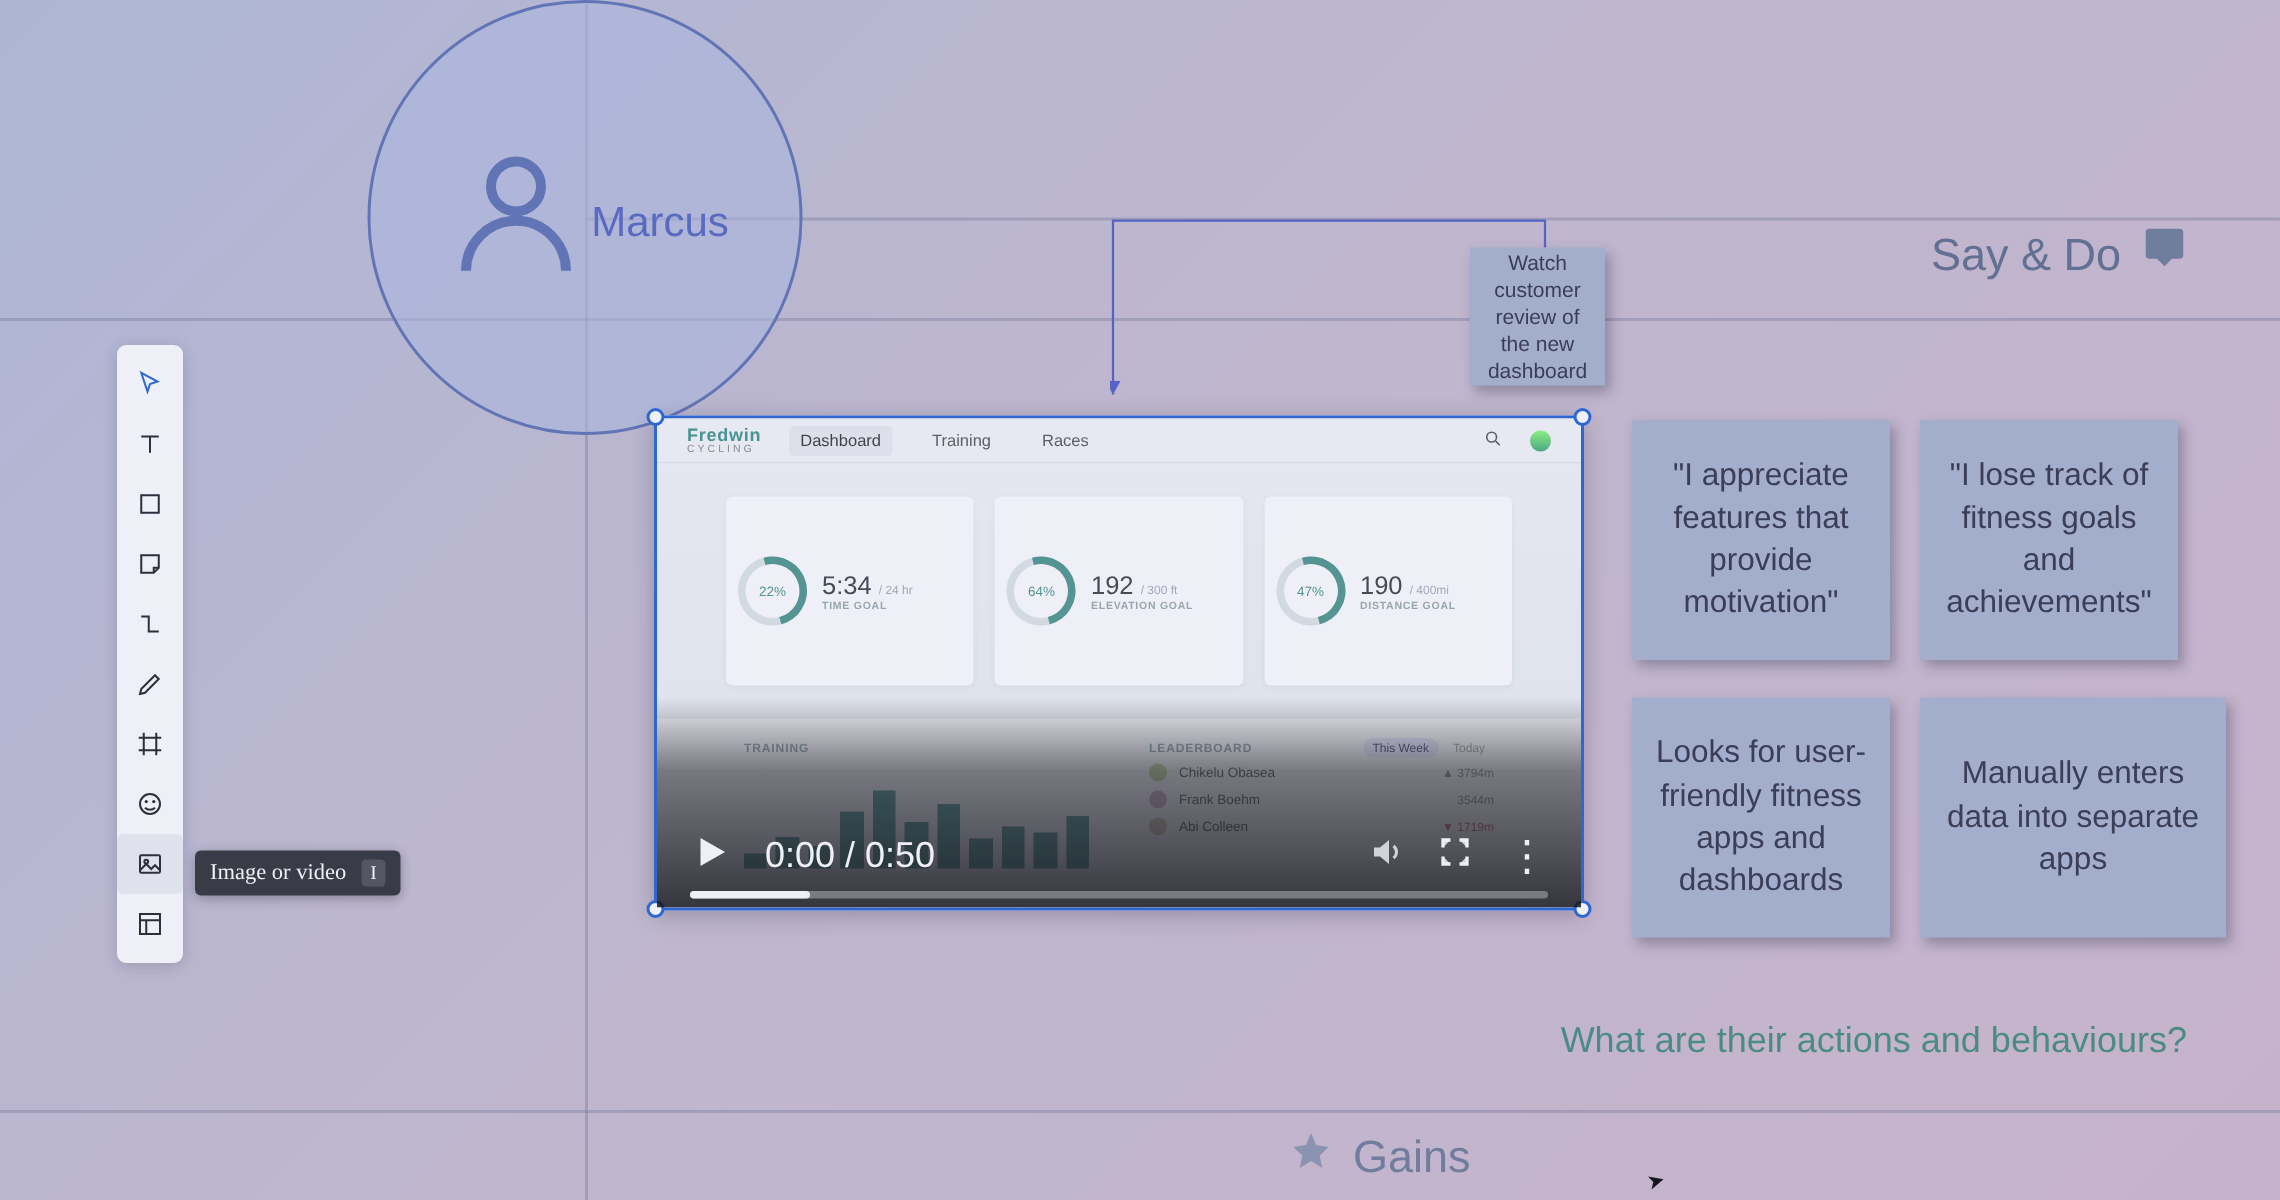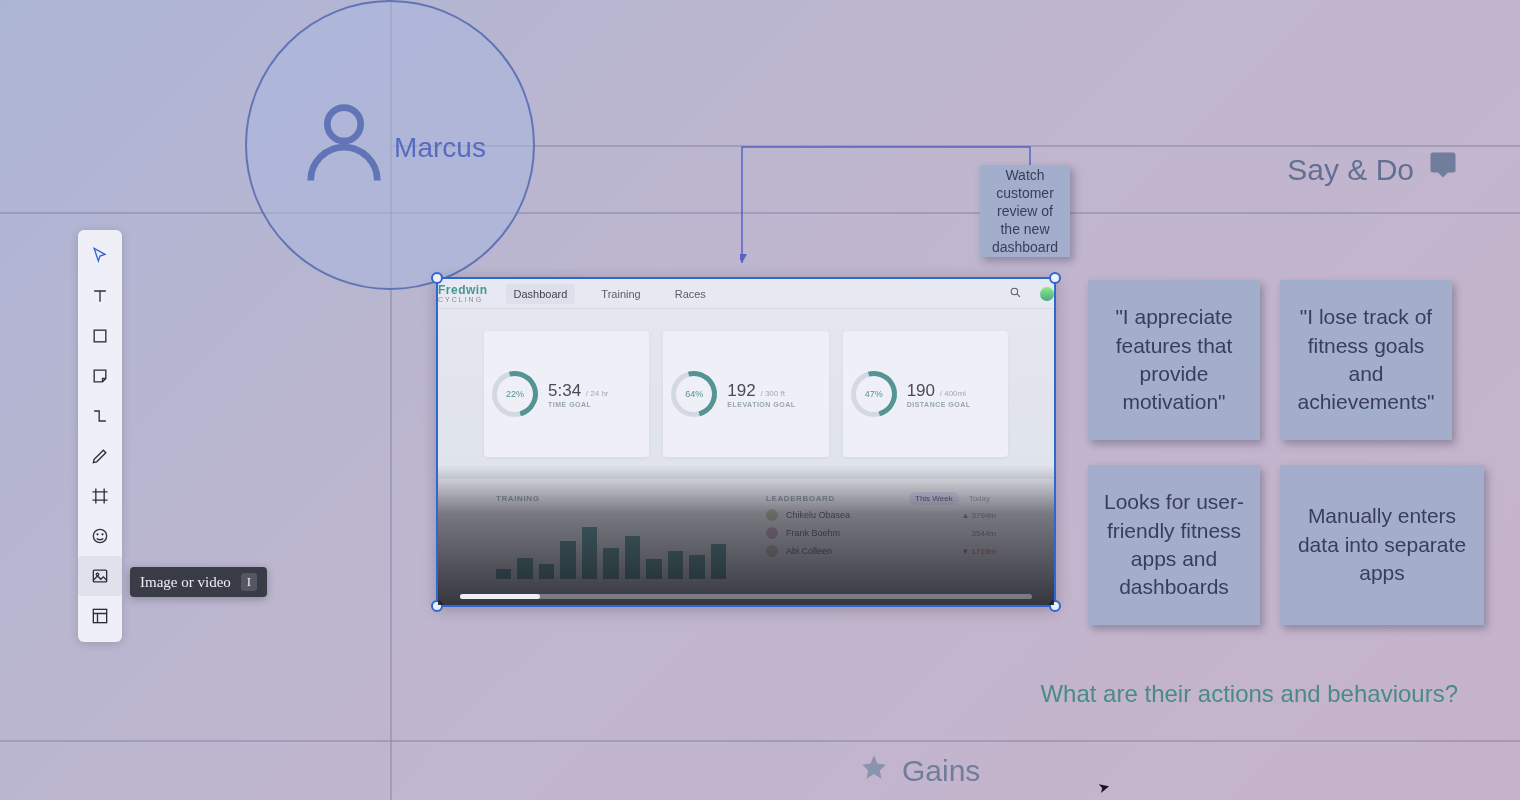--- a/index.html
+++ b/index.html
@@ -52,21 +52,21 @@
   .connector { position:absolute; pointer-events:none; }
 
   
   .video-frame {
     position:absolute; left:436px; top:277px; width:620px; height:330px;
     background:#fff; border:2px solid #1e5fd4; box-shadow:0 3px 14px rgba(0,0,0,.25);
   }
   .video-frame .handle { position:absolute; width:12px; height:12px; border:2px solid #1e5fd4; border-radius:50%; background:#fff; }
   .handle.tl{left:-7px;top:-7px}.handle.tr{right:-7px;top:-7px}.handle.bl{left:-7px;bottom:-7px}.handle.br{right:-7px;bottom:-7px}
 
-  .app-header { height:30px; background:#f7f8f9; display:flex; align-items:center; padding:0 0; gap:18px; font-size:11px; color:#555; border-bottom:1px solid #e5e7ea;}
+  .app-header { height:30px; background:#f7f8f9; display:flex; align-items:center; padding:0 20px; gap:18px; font-size:11px; color:#555; border-bottom:1px solid #e5e7ea;}
   .app-logo { font-weight:700; letter-spacing:.5px; color:#3e948a; font-size:12px; line-height:1; }
   .app-logo small{ display:block; font-size:7px; color:#888; letter-spacing:2px; font-weight:500;}
   .app-tab { padding:4px 8px; border-radius:3px; }
   .app-tab.active { background:#eceef1; color:#333; font-weight:500;}
   .app-header .spacer{flex:1}
   .app-header svg{width:13px;height:13px}
   .app-header .avatar{width:14px;height:14px;border-radius:50%;background:linear-gradient(#8f7,#4a7);}
 
   .dash-body { background:linear-gradient(#f4f6f7,#eef1f2); height:170px; padding:22px 46px; display:flex; gap:14px; position:relative;}
   .card { flex:1; background:#fff; border-radius:4px; box-shadow:0 1px 4px rgba(0,0,0,.06); display:flex; align-items:center; gap:10px; padding:10px 8px;}
@@ -263,20 +263,41 @@
             </div>
           <div class="lb-row">
               <span class="dot" style="background:#dcb"></span>
               <span>Abi Colleen</span>
               <span style="margin-left:auto;font-size:8px;color:#c77">▼ <span>1719m</span></span>
             </div>
         </div>
       </div>
 
       <div class="video-controls">
+        <div class="vc-row">
+          <span class="play-btn">
+            <svg viewBox="0 0 24 24">
+                <path d="M6 4l14 8-14 8z"></path>
+              </svg>
+          </span>
+          <span class="vc-time">0:00 / 0:50</span>
+          <span class="vc-spacer"></span>
+          <span class="vc-icon">
+            <svg viewBox="0 0 24 24">
+                <path d="M4 9v6h4l6 5V4L8 9H4z"></path>
+                <path d="M17 8a5 5 0 0 1 0 8" fill="none" stroke="#ddd" stroke-width="2"></path>
+              </svg>
+          </span>
+          <span class="vc-icon">
+            <svg viewBox="0 0 24 24" fill="none" stroke="#fff" stroke-width="2.2">
+                <path d="M4 9V4h5M20 9V4h-5M4 15v5h5M20 15v5h-5"></path>
+              </svg>
+          </span>
+          <span class="vc-menu">⋮</span>
+        </div>
         <div class="progress">
             <div class="fill"></div>
           </div>
       </div>
     </div>
     <span class="cursor-glyph">➤</span>
   </div>
 
   <div class="toolbar">
     <div class="tool selected">

